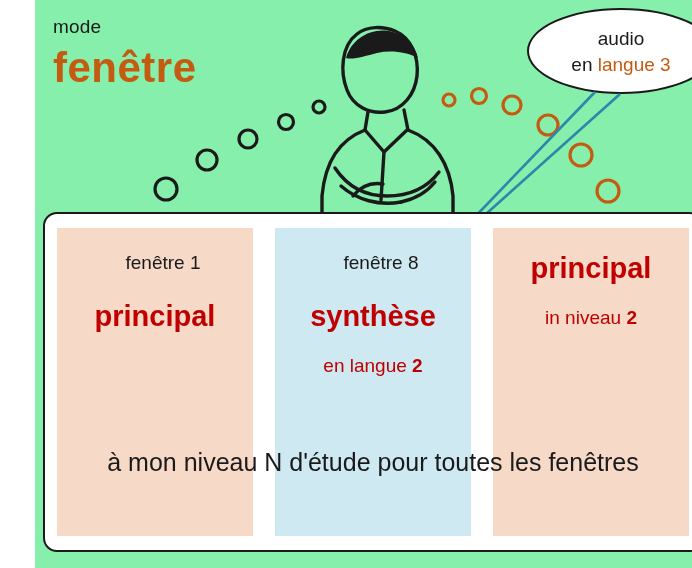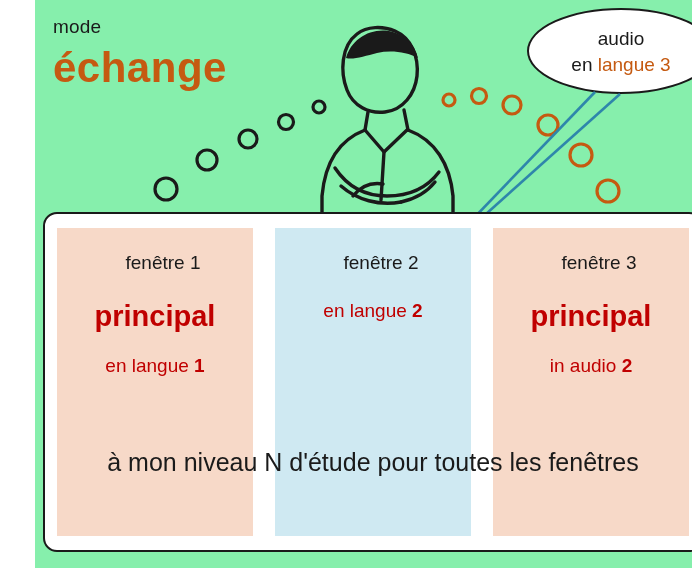--- a/index.html
+++ b/index.html
@@ -137,21 +137,21 @@
     font-size: 25px;
     color: #1a1a1a;
   }
 </style>
 </head>
 <body>
 
 <div id="stage">
 
   <div id="mode-label">mode</div>
-  <div id="mode-title">échange</div>
+  <div id="mode-title">fenêtre</div>
 
   <div id="bubble"></div>
   <div id="bubble-text">
     <div>audio</div>
     <div><span>en </span><span class="accent">langue 3</span></div>
   </div>
 
   <svg id="art" viewBox="0 0 692 568">
     <g fill="none" stroke="#1a1a1a" stroke-width="3.4" stroke-linecap="round" stroke-linejoin="round">
 
@@ -197,31 +197,30 @@
     </g>
   </svg>
 
   <div id="panel"></div>
 
   <div id="columns">
 
     <div class="col" style="background:#f7d9c8">
       <div class="c-title">fenêtre 1</div>
       <div class="c-main">principal</div>
-      <div class="c-sub"><span>en langue </span><b>1</b></div>
     </div>
 
     <div class="col" style="background:#cfe9f2">
-      <div class="c-title">fenêtre 2</div>
+      <div class="c-title">fenêtre 8</div>
+      <div class="c-main">synthèse</div>
       <div class="c-sub"><span>en langue </span><b>2</b></div>
     </div>
 
     <div class="col" style="background:#f7d9c8">
-      <div class="c-title">fenêtre 3</div>
       <div class="c-main">principal</div>
-      <div class="c-sub"><span>in audio </span><b>2</b></div>
+      <div class="c-sub"><span>in niveau </span><b>2</b></div>
     </div>
 
   </div>
 
   <div id="footer-note">à mon niveau N d'étude pour toutes les fenêtres</div>
 
 </div>
 
 </body></html>

